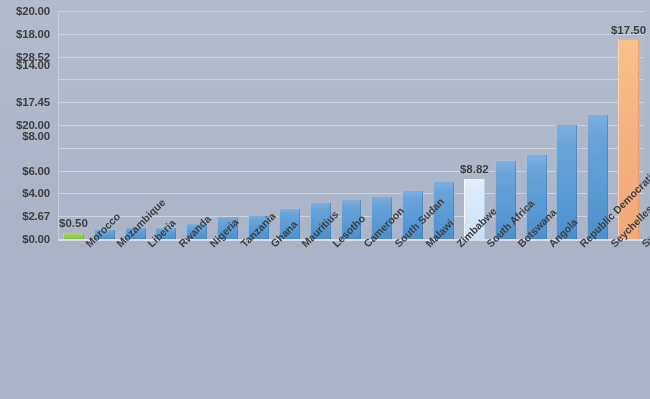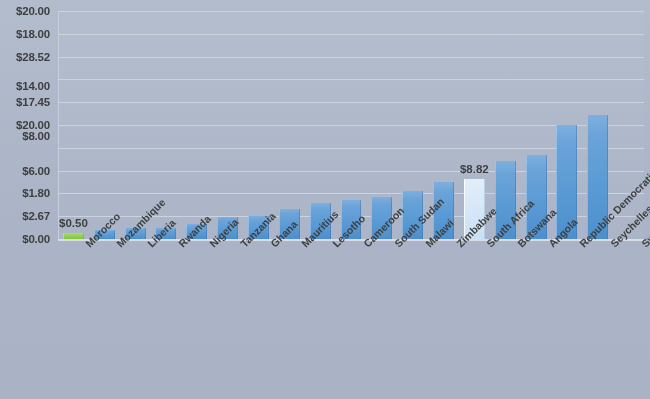--- a/index.html
+++ b/index.html
@@ -134,26 +134,26 @@
   }
 </style>
 </head>
 <body>
 
 <div id="chart-root">
 
   <div id="y-axis">
       <div class="y-tick" style="top: 239px;">$0.00</div>
       <div class="y-tick" style="top: 216.2px;">$2.67</div>
-      <div class="y-tick" style="top: 193.4px;">$1.80</div>
+      <div class="y-tick" style="top: 193.4px;">$4.00</div>
       <div class="y-tick" style="top: 170.6px;">$6.00</div>
       <div class="y-tick" style="top: 136px; text-align: center;">$8.00</div>
       <div class="y-tick" style="top: 125px;">$20.00</div>
       <div class="y-tick" style="top: 102.2px;">$17.45</div>
-      <div class="y-tick" style="top: 86px;">$14.00</div>
+      <div class="y-tick" style="top: 65px;">$14.00</div>
       <div class="y-tick" style="top: 56.6px;">$28.52</div>
       <div class="y-tick" style="top: 33.8px;">$18.00</div>
       <div class="y-tick" style="top: 11px;">$20.00</div>
     </div>
 
   <div id="plot-area">
     <div id="plot-inner-bg"></div>
     <div id="grid-layer">
         <div class="gridline baseline" style="top: 228px;"></div>
         <div class="gridline" style="top: 205px;"></div>
@@ -217,20 +217,24 @@
         </div>
         <div class="bar-slot" style="left: 462.632px; width: 30.8421px;">
           <div class="bar blue" title="Angola" style="height: 84.36px;"></div>
         </div>
         <div class="bar-slot" style="left: 493.474px; width: 30.8421px;">
           <div class="bar blue" title="Republic Democratic of Congo" style="height: 114px;"></div>
         </div>
         <div class="bar-slot" style="left: 524.316px; width: 30.8421px;">
           <div class="bar blue" title="Seychelles" style="height: 124.26px;"></div>
         </div>
+        <div class="bar-slot" style="left: 555.158px; width: 30.8421px;">
+          <div class="bar orange" title="Swaziland" style="height: 199.5px;"></div>
+          <div class="bar-label" style="bottom: 203.5px;">$17.50</div>
+        </div>
       </div>
   </div>
 
   <div id="x-axis">
       <div class="x-tick-wrap" style="left: 25.4211px;">
         <div class="x-tick-inner">Morocco</div>
       </div>
       <div class="x-tick-wrap" style="left: 56.2632px;">
         <div class="x-tick-inner">Mozambique</div>
       </div>

